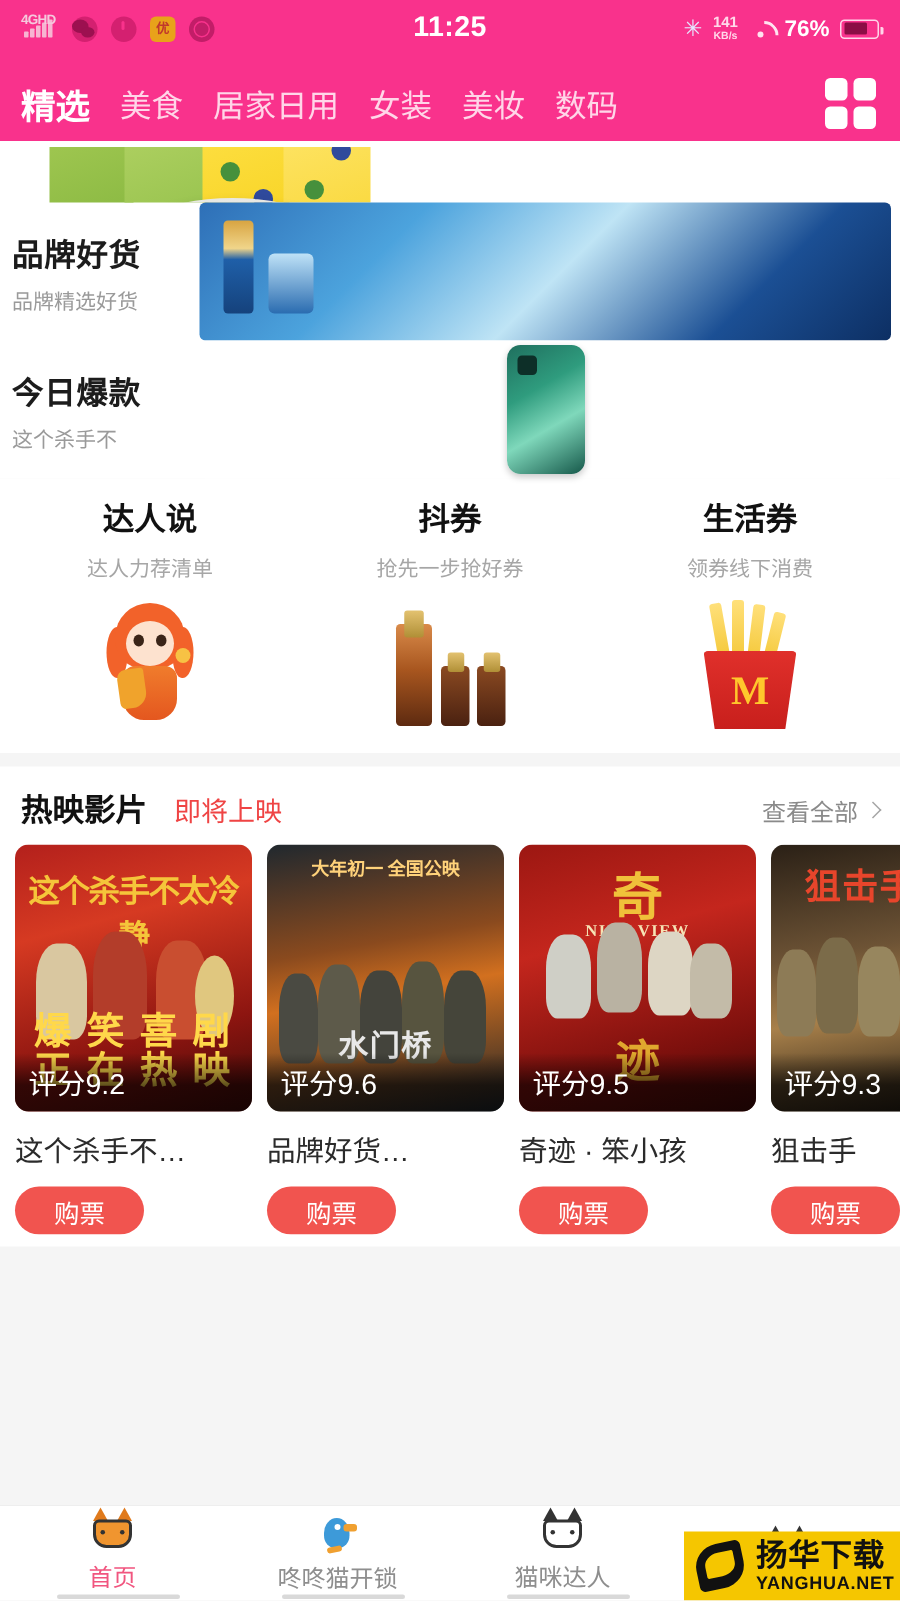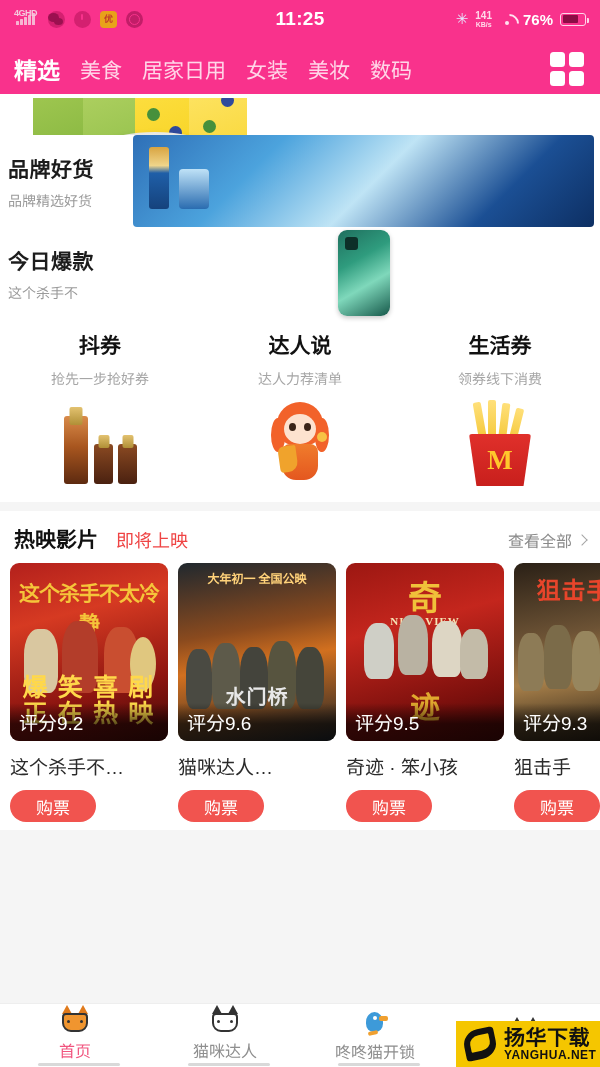--- a/index.html
+++ b/index.html
@@ -312,54 +312,54 @@
           </div>
           <div class="bn-img phone-img">
               <div class="phone-body"></div>
             </div>
         </div>
       </div>
     </div>
 
     <div class="trio card">
       <div class="trio-col">
+        <div class="trio-t">达人说</div>
+        <div class="trio-s">达人力荐清单</div>
+        <div class="trio-art">
+          <div class="doll">
+            <div class="hairsideL"></div>
+              <div class="hairsideR"></div>
+            <div class="hair"></div>
+              <div class="face"></div>
+            <div class="eye l"></div>
+              <div class="eye r"></div>
+            <div class="flower"></div>
+            <div class="dress"></div>
+              <div class="scarf"></div>
+          </div>
+        </div>
+      </div>
+      <div class="trio-col">
         <div class="trio-t">抖券</div>
         <div class="trio-s">抢先一步抢好券</div>
         <div class="trio-art">
           <div class="bottles">
             <div class="btl big">
                 <span class="cap"></span>
               </div>
             <div class="btl s1">
                 <span class="cap"></span>
               </div>
             <div class="btl s2">
                 <span class="cap"></span>
               </div>
           </div>
         </div>
       </div>
       <div class="trio-col">
-        <div class="trio-t">达人说</div>
-        <div class="trio-s">达人力荐清单</div>
-        <div class="trio-art">
-          <div class="doll">
-            <div class="hairsideL"></div>
-              <div class="hairsideR"></div>
-            <div class="hair"></div>
-              <div class="face"></div>
-            <div class="eye l"></div>
-              <div class="eye r"></div>
-            <div class="flower"></div>
-            <div class="dress"></div>
-              <div class="scarf"></div>
-          </div>
-        </div>
-      </div>
-      <div class="trio-col">
         <div class="trio-t">生活券</div>
         <div class="trio-s">领券线下消费</div>
         <div class="trio-art">
           <div class="fries">
             <span class="stick" style="left:18px;top:2px;width:8px;height:40px;transform:rotate(-10deg);"></span>
             <span class="stick" style="left:30px;top:0px;width:8px;height:44px;"></span>
             <span class="stick" style="left:42px;top:3px;width:8px;height:40px;transform:rotate(7deg);"></span>
             <span class="stick" style="left:54px;top:8px;width:8px;height:36px;transform:rotate(14deg);"></span>
             <div class="box">
                 <span class="m">M</span>
@@ -399,21 +399,21 @@
           <div class="poster p2bg p2">
             <div class="ptxt t1">大年初一 全国公映</div>
             <span class="fig" style="left:8px;top:86px;width:26px;height:60px;background:#4a4a42;"></span>
             <span class="fig" style="left:34px;top:80px;width:28px;height:66px;background:#5d5a4a;"></span>
             <span class="fig" style="left:62px;top:84px;width:28px;height:62px;background:#44443c;"></span>
             <span class="fig" style="left:90px;top:78px;width:28px;height:68px;background:#57543f;"></span>
             <span class="fig" style="left:118px;top:84px;width:28px;height:62px;background:#45453a;"></span>
             <div class="ptxt t2">水门桥</div>
             <div class="rate">评分9.6</div>
           </div>
-          <div class="mv-title">猫咪达人…</div>
+          <div class="mv-title">品牌好货…</div>
           <div class="buy">购票</div>
         </div>
 
         <div class="mv-card">
           <div class="poster p3bg p3">
             <div class="ptxt t1">奇</div>
             <div class="ptxt t3">NICE VIEW</div>
             <span class="fig" style="left:18px;top:60px;width:30px;height:56px;background:#cfcfc6;"></span>
             <span class="fig" style="left:52px;top:52px;width:30px;height:60px;background:#b9b2a2;"></span>
             <span class="fig" style="left:86px;top:58px;width:30px;height:56px;background:#ddd6c4;"></span>
@@ -451,39 +451,39 @@
           <i class="ear r"></i>
           <span class="head"></span>
         <span class="eyes">
             <i></i>
             <i></i>
           </span>
       </span>
       <span class="nav-lbl">首页</span>
     </div>
     <div class="nav-item">
+      <span class="bird">
+        <span class="bd"></span>
+          <span class="bk"></span>
+          <span class="ey"></span>
+          <span class="ft"></span>
+      </span>
+      <span class="nav-lbl">咚咚猫开锁</span>
+    </div>
+    <div class="nav-item">
       <span class="cat">
         <i class="ear l"></i>
           <i class="ear r"></i>
           <span class="head"></span>
         <span class="eyes">
             <i></i>
             <i></i>
           </span>
       </span>
       <span class="nav-lbl">猫咪达人</span>
-    </div>
-    <div class="nav-item">
-      <span class="bird">
-        <span class="bd"></span>
-          <span class="bk"></span>
-          <span class="ey"></span>
-          <span class="ft"></span>
-      </span>
-      <span class="nav-lbl">咚咚猫开锁</span>
     </div>
     <div class="nav-item">
       <span class="cat">
         <i class="ear l"></i>
           <i class="ear r"></i>
           <span class="head"></span>
         <span class="eyes">
             <i></i>
             <i></i>
           </span>

